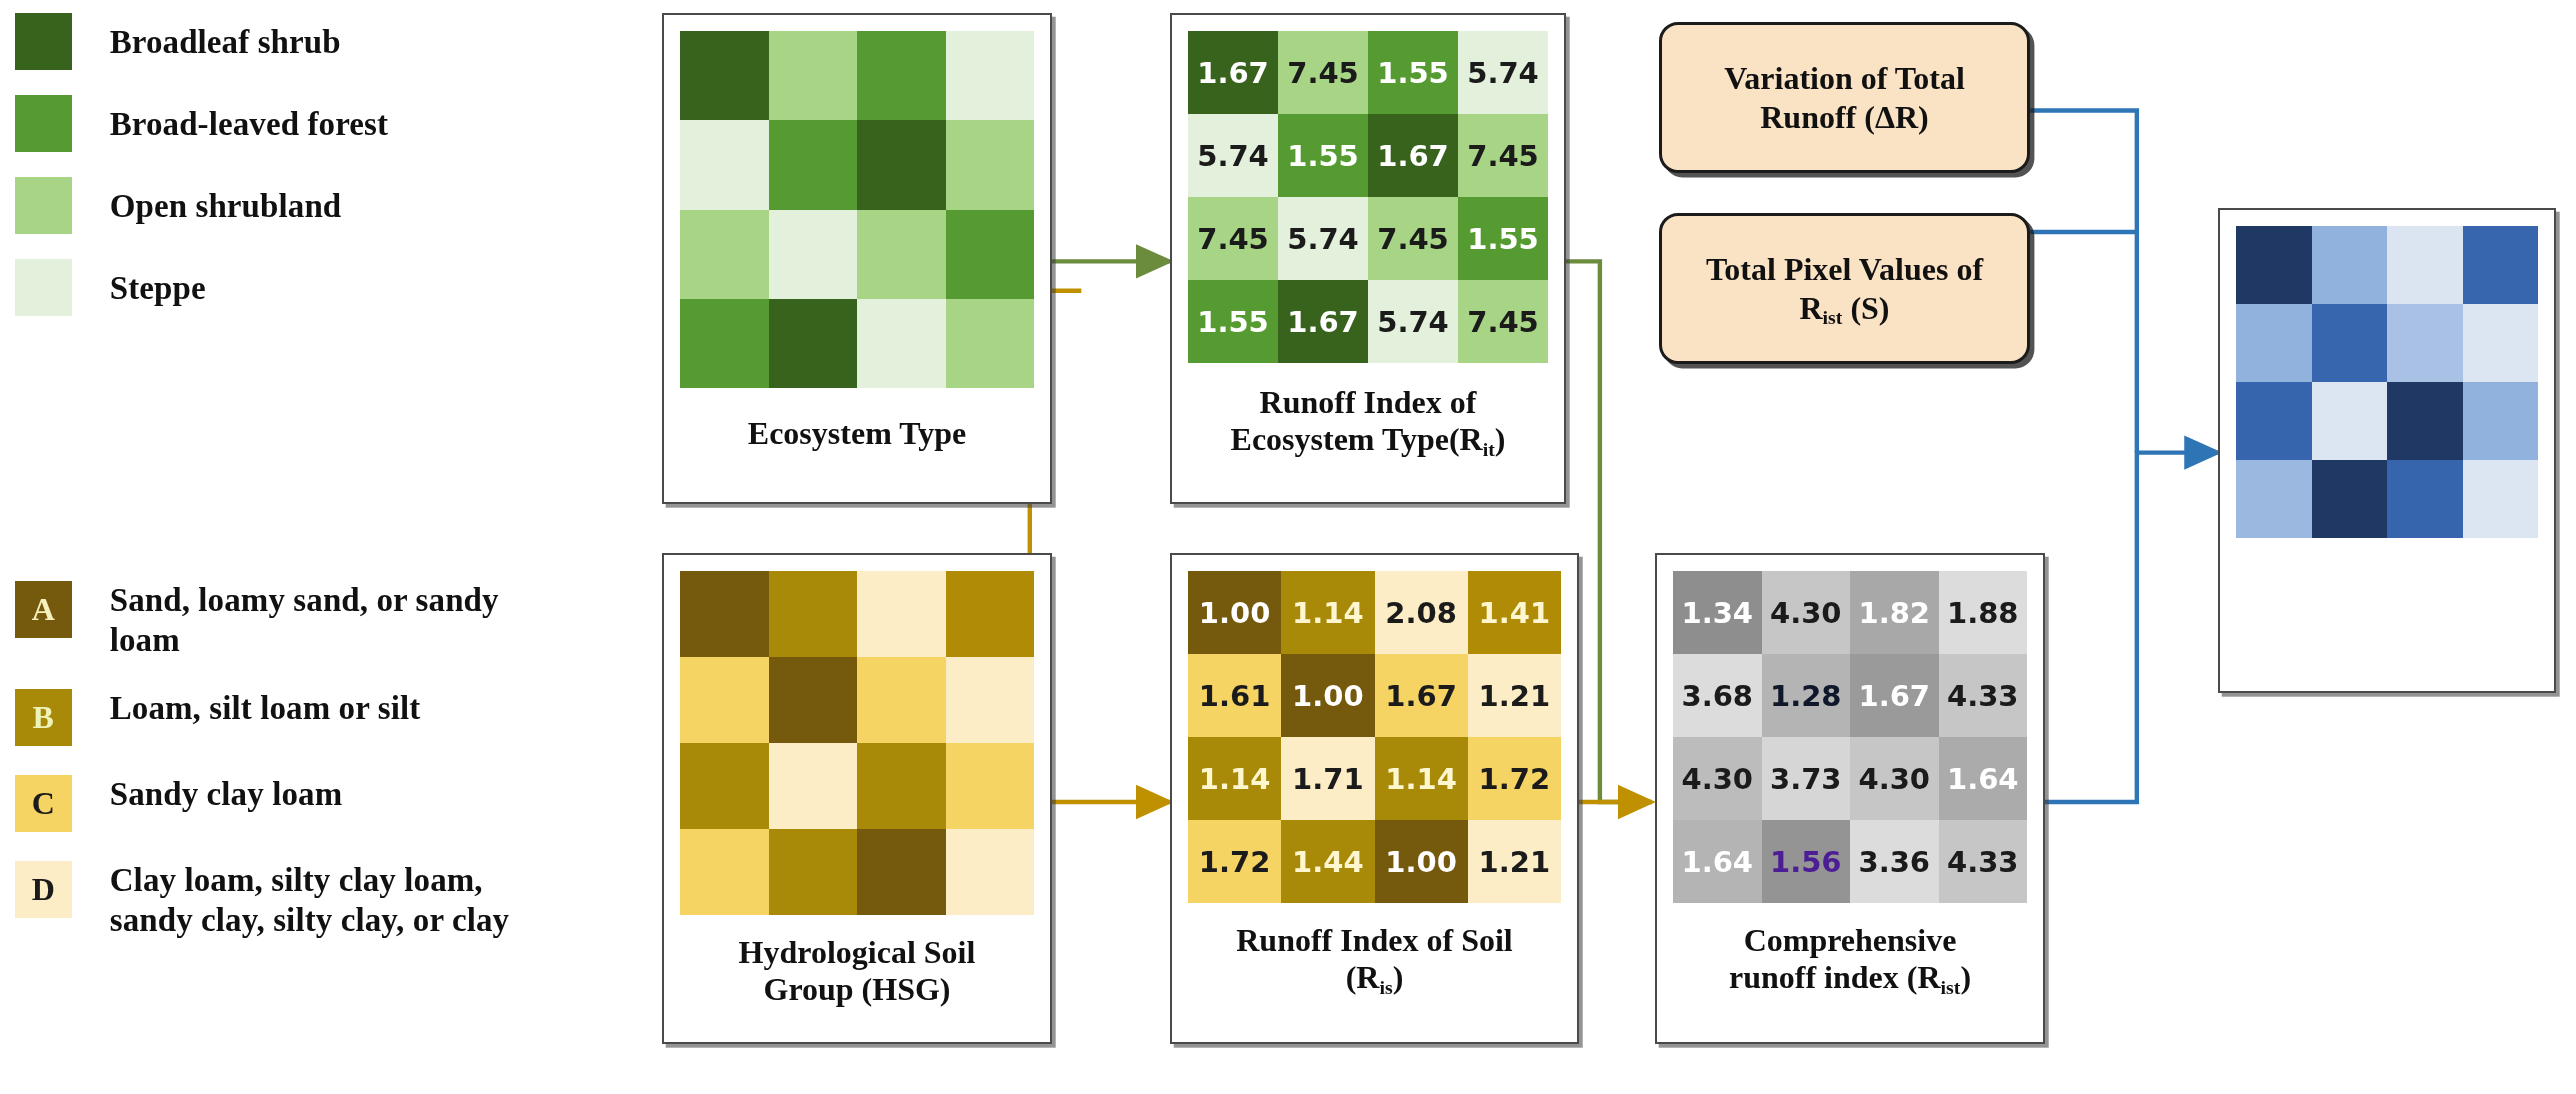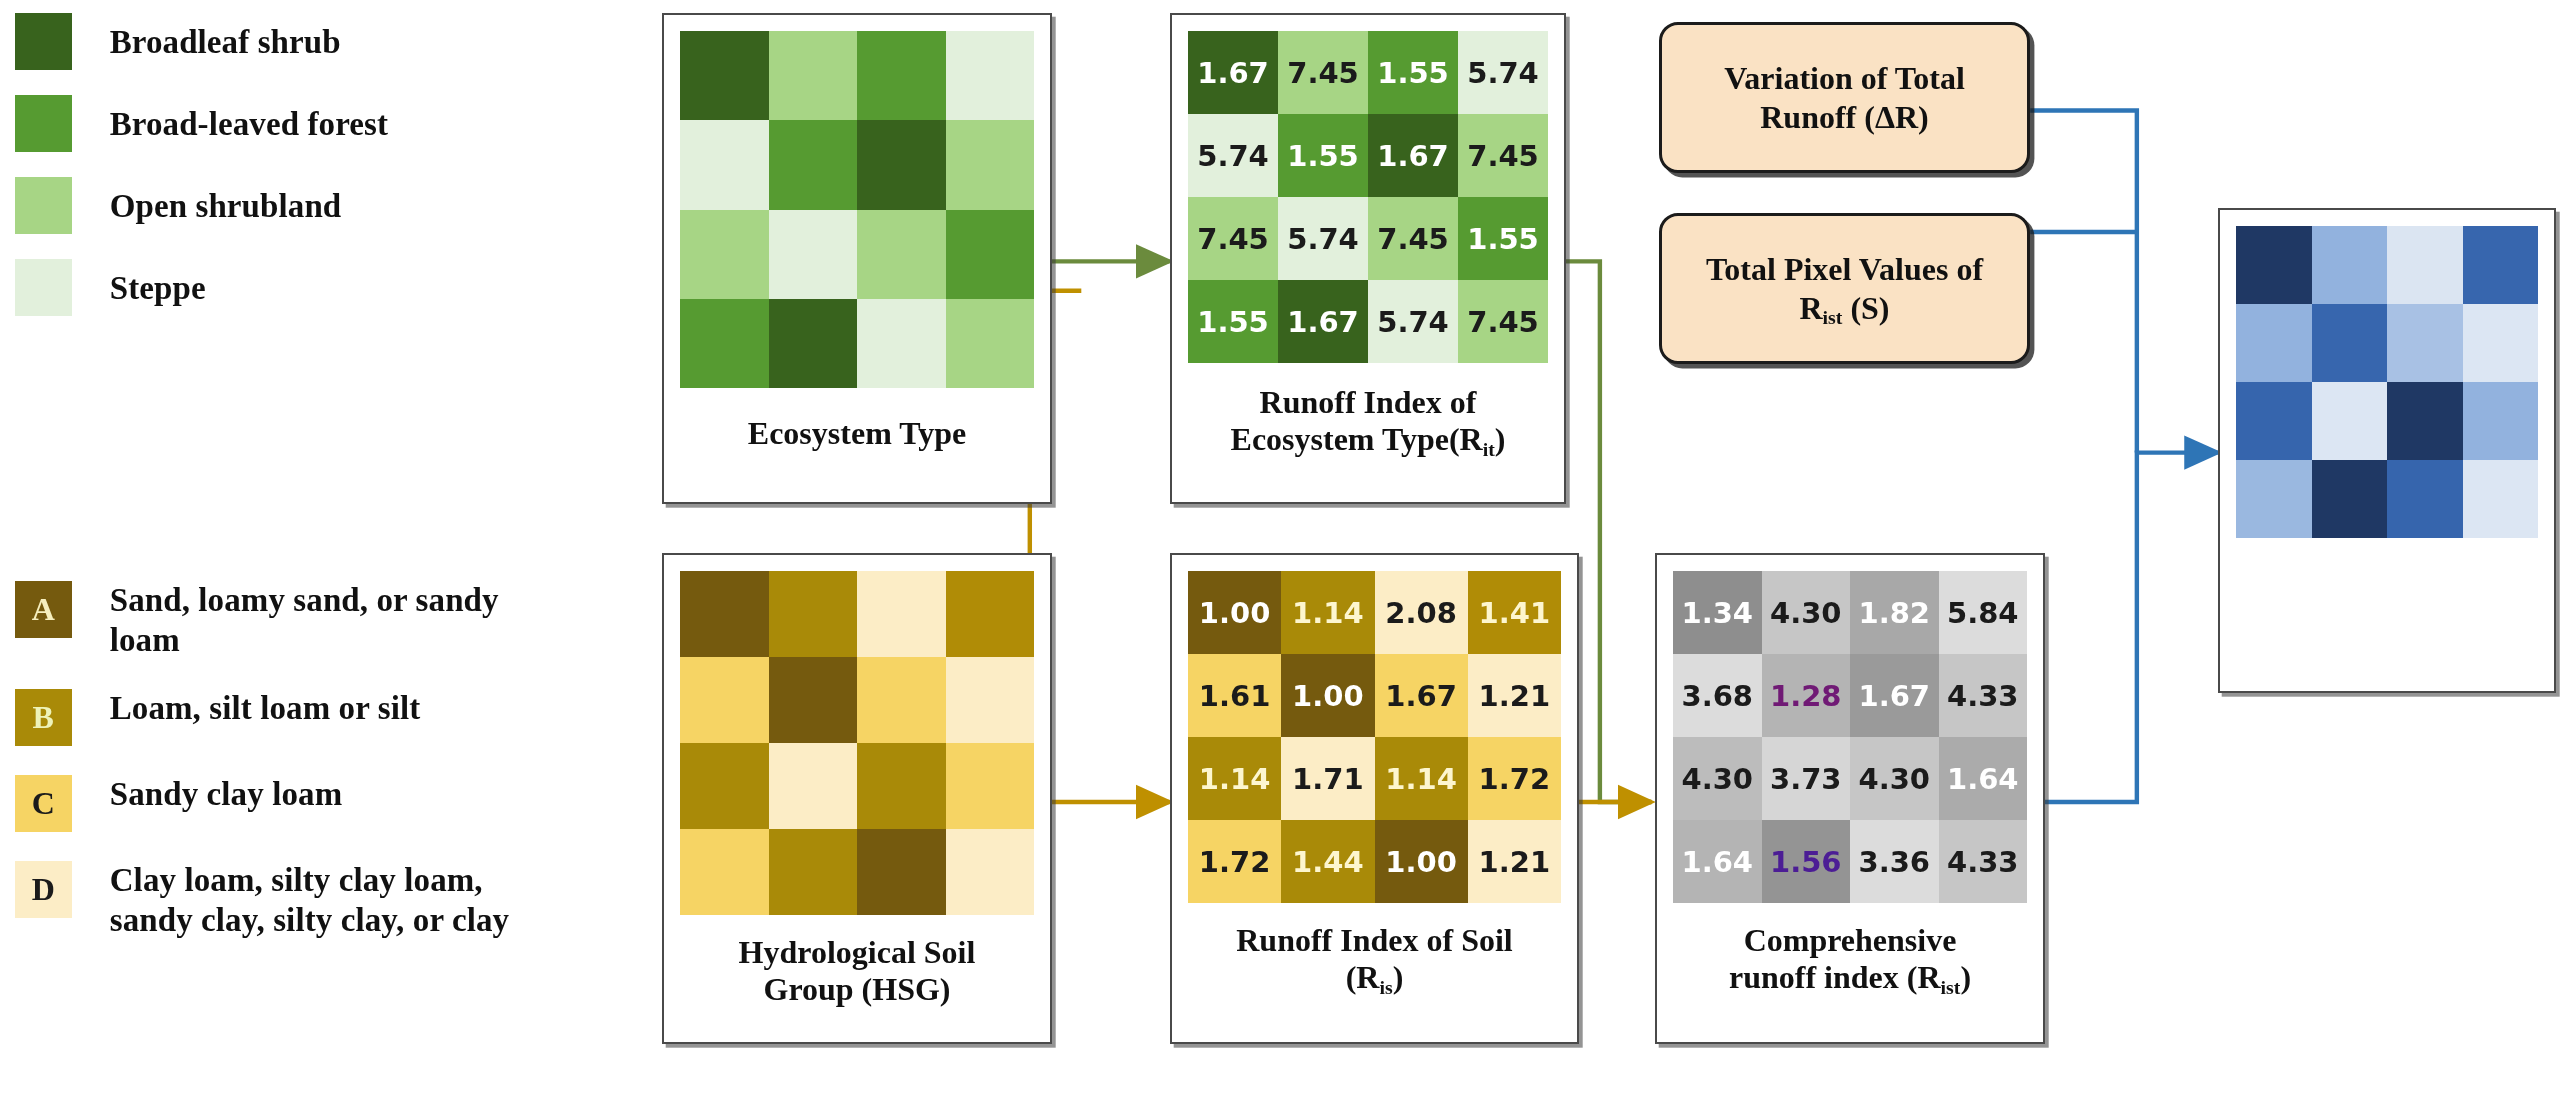--- a/index.html
+++ b/index.html
@@ -215,23 +215,23 @@
     <div>Runoff Index of Soil</div>
     <div><span>(R</span><sub>is</sub><span>)</span></div>
   </div>
 </div>
 
 <div class="panel" id="panel-rist" style="left:1655px;top:553px;width:390px;height:491px;">
   <div class="grid" style="margin:16px 16px 0 16px;height:332px;font-size:29px;">
       <div class="cell" style="background: rgb(142, 142, 142); color: rgb(255, 255, 255);">1.34</div>
       <div class="cell" style="background: rgb(198, 198, 198); color: rgb(27, 27, 27);">4.30</div>
       <div class="cell" style="background: rgb(168, 168, 168); color: rgb(255, 255, 255);">1.82</div>
-      <div class="cell" style="background: rgb(220, 220, 220); color: rgb(27, 27, 27);">5.84</div>
+      <div class="cell" style="background: rgb(220, 220, 220); color: rgb(27, 27, 27);">1.88</div>
       <div class="cell" style="background: rgb(220, 220, 220); color: rgb(27, 27, 27);">3.68</div>
-      <div class="cell" style="background: rgb(180, 180, 180); color: #701a75; text-align: right;">1.28</div>
+      <div class="cell" style="background: rgb(180, 180, 180); color: #0f172a; text-align: right;">1.28</div>
       <div class="cell" style="background: rgb(154, 154, 154); color: rgb(255, 255, 255);">1.67</div>
       <div class="cell" style="background: rgb(198, 198, 198); color: rgb(27, 27, 27);">4.33</div>
       <div class="cell" style="background: rgb(188, 188, 188); color: rgb(27, 27, 27);">4.30</div>
       <div class="cell" style="background: rgb(214, 214, 214); color: rgb(27, 27, 27);">3.73</div>
       <div class="cell" style="background: rgb(198, 198, 198); color: rgb(27, 27, 27);">4.30</div>
       <div class="cell" style="background: rgb(171, 171, 171); color: rgb(255, 255, 255);">1.64</div>
       <div class="cell" style="background: rgb(180, 180, 180); color: rgb(255, 255, 255);">1.64</div>
       <div class="cell" style="background: rgb(148, 148, 148); color: #4c1d95;">1.56</div>
       <div class="cell" style="background: rgb(220, 220, 220); color: rgb(27, 27, 27);">3.36</div>
       <div class="cell" style="background: rgb(198, 198, 198); color: rgb(27, 27, 27);">4.33</div>

